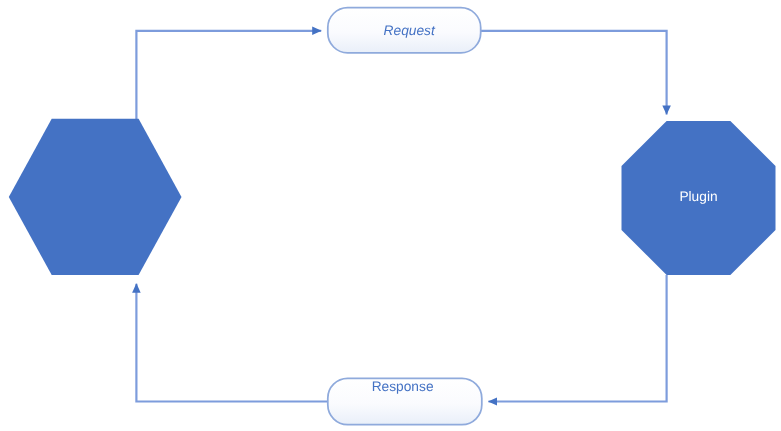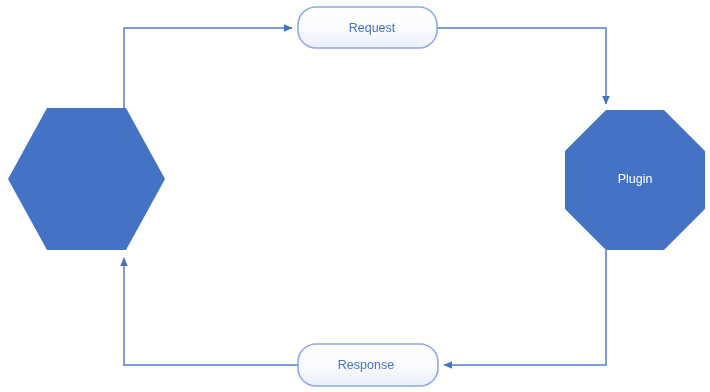--- a/index.html
+++ b/index.html
@@ -47,24 +47,25 @@
   }
   #label-plugin {
     left: 565px;
     top: 172px;
     width: 140px;
   }
   #label-request {
     left: 298px;
     top: 21px;
     width: 148px;
+    font-style: italic;
   }
   #label-response {
     left: 298px;
-    top: 358px;
+    top: 344px;
     width: 136px;
   }
 </style>
 </head>
 <body>
 
 <div id="diagram-canvas">
 
   <svg id="flow-svg" viewBox="0 0 710 392">
     <defs>

